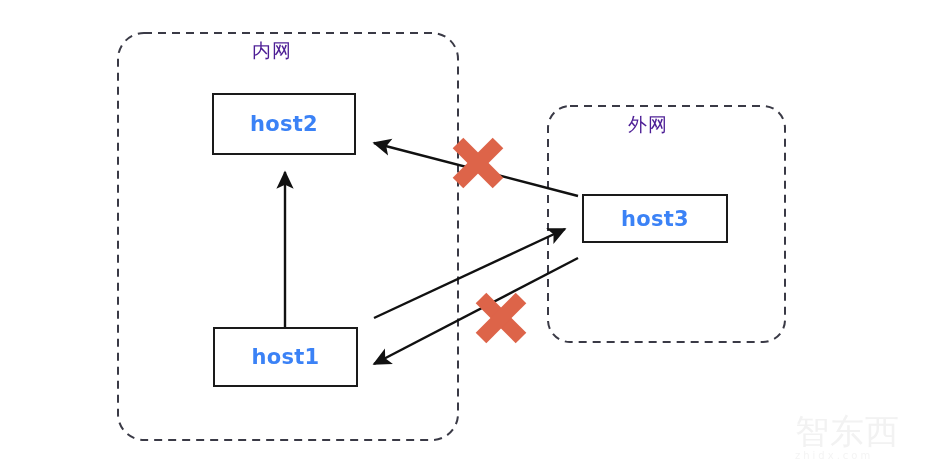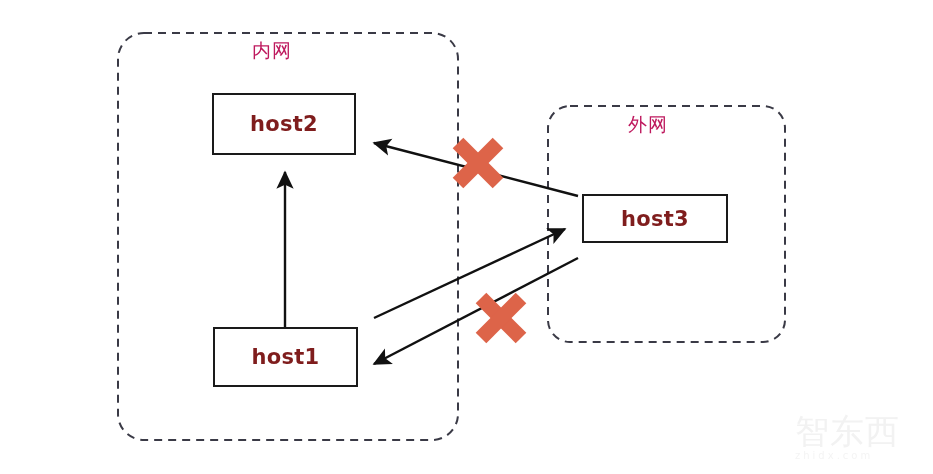--- a/index.html
+++ b/index.html
@@ -19,21 +19,21 @@
     position: absolute;
     left: 0;
     top: 0;
     width: 933px;
     height: 474px;
   }
   .zone-label {
     position: absolute;
     font-family: "Liberation Serif", serif;
     font-size: 19px;
-    color: #be185d;
+    color: #4c1d95;
     letter-spacing: 1px;
     white-space: nowrap;
   }
   #label-intranet {
     left: 252px;
     top: 38px;
   }
   #label-extranet {
     left: 628px;
     top: 112px;
@@ -44,21 +44,21 @@
     background: #ffffff;
     border: 2px solid #1a1a1a;
     display: flex;
     align-items: center;
     justify-content: center;
   }
   .host-label {
     font-family: "DejaVu Sans", sans-serif;
     font-weight: bold;
     font-size: 21px;
-    color: #7f1d1d;
+    color: #3b82f6;
     letter-spacing: 0.3px;
   }
   #host2-box { left: 212px; top: 93px; width: 144px; height: 62px; }
   #host1-box { left: 213px; top: 327px; width: 145px; height: 60px; }
   #host3-box { left: 582px; top: 194px; width: 146px; height: 49px; }
   #watermark {
     position: absolute;
     left: 795px;
     top: 412px;
     width: 132px;

